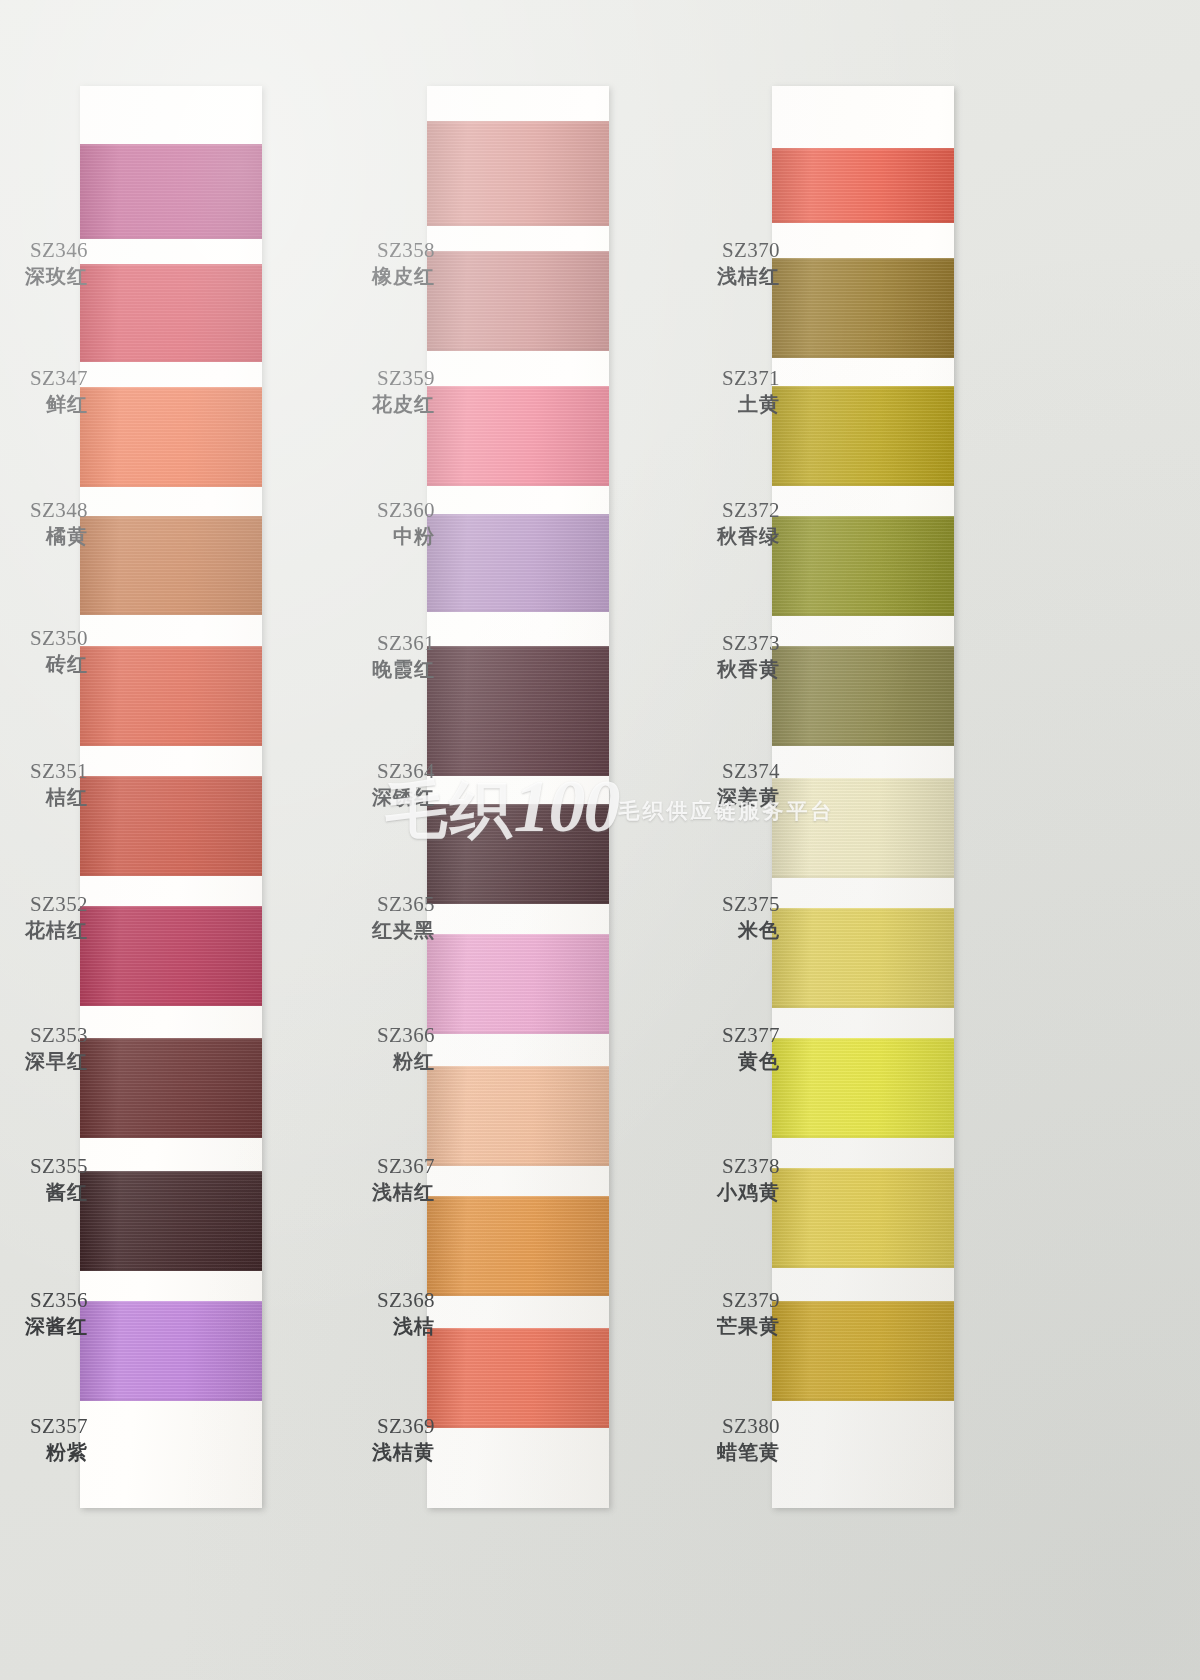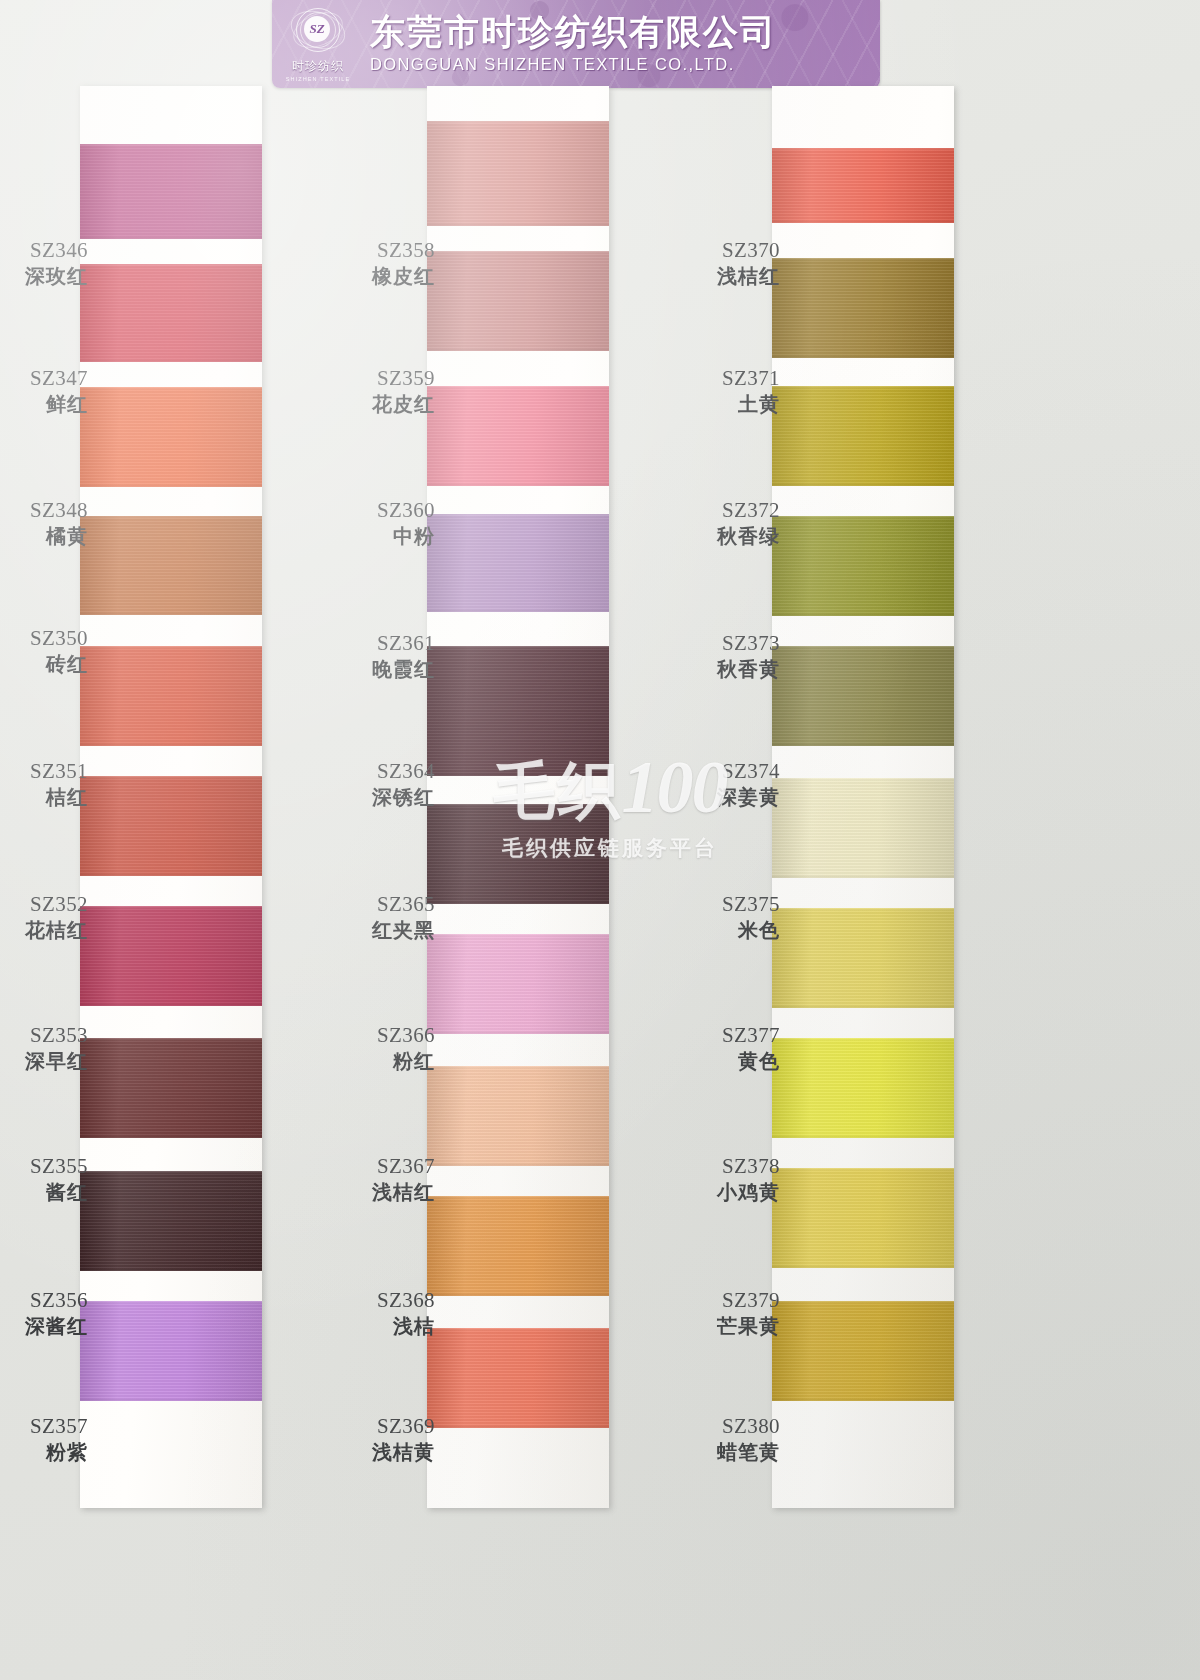--- a/index.html
+++ b/index.html
@@ -211,21 +211,21 @@
   
   .watermark {
     position: absolute;
     left: 400px;
     top: 736px;
     width: 420px;
     height: 140px;
     z-index: 5;
     pointer-events: none;
     display: flex;
-    flex-direction: column;
+    flex-direction: row;
     align-items: center;
     justify-content: center;
   }
   .wm-main {
     font-family: "DejaVu Sans", sans-serif;
     font-size: 62px;
     font-weight: bold;
     color: rgba(255,255,255,0.82);
     letter-spacing: 2px;
     text-shadow: 0 1px 2px rgba(120,120,120,0.35);
@@ -247,40 +247,20 @@
     margin-top: 10px;
     white-space: nowrap;
     text-shadow: 0 1px 2px rgba(120,120,120,0.30);
   }
 </style>
 </head>
 <body>
 
 <div class="page">
 
-  <div class="banner">
-    <div class="banner-deco"></div>
-
-    <div class="logo-block">
-      <div class="logo-mark">
-        <span class="ring r1"></span>
-        <span class="ring r2"></span>
-        <span class="ring r3"></span>
-        <span class="ring r4"></span>
-        <span class="core">SZ</span>
-      </div>
-      <div class="logo-cn">时珍纺织</div>
-      <div class="logo-en">SHIZHEN TEXTILE</div>
-    </div>
-
-    <div class="banner-text">
-      <div class="banner-cn">东莞市时珍纺织有限公司</div>
-      <div class="banner-en">DONGGUAN SHIZHEN TEXTILE CO.,LTD.</div>
-    </div>
-  </div>
 
   <div class="strip" id="strip-1">
       <div class="swatch" style="top: 58px; height: 95px; background: rgb(171, 28, 100);">
         <div class="yarn"></div>
         <div class="sheen"></div>
         <div class="fuzz-top"></div>
         <div class="fuzz-bot"></div>
       </div>
       <div class="swatch" style="top: 178px; height: 98px; background: rgb(208, 26, 44);">
         <div class="yarn"></div>

